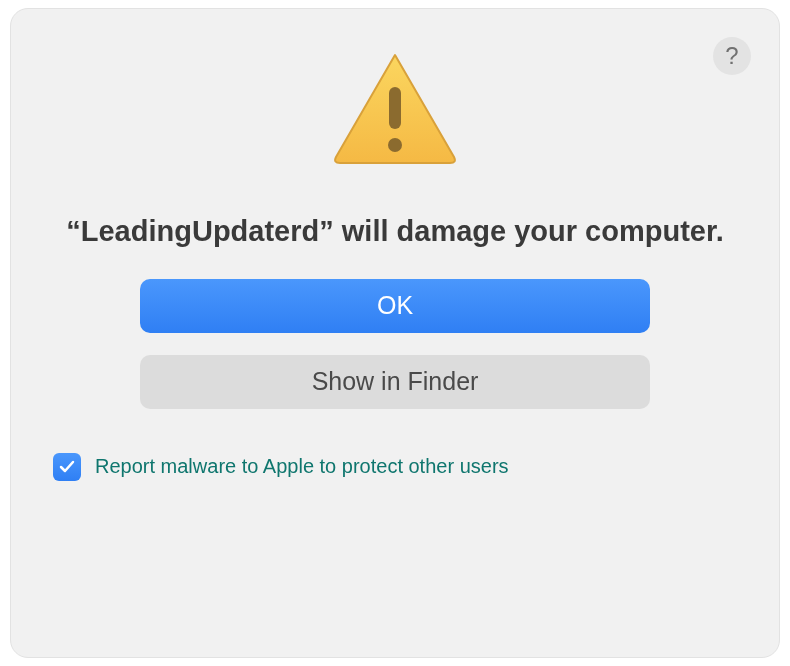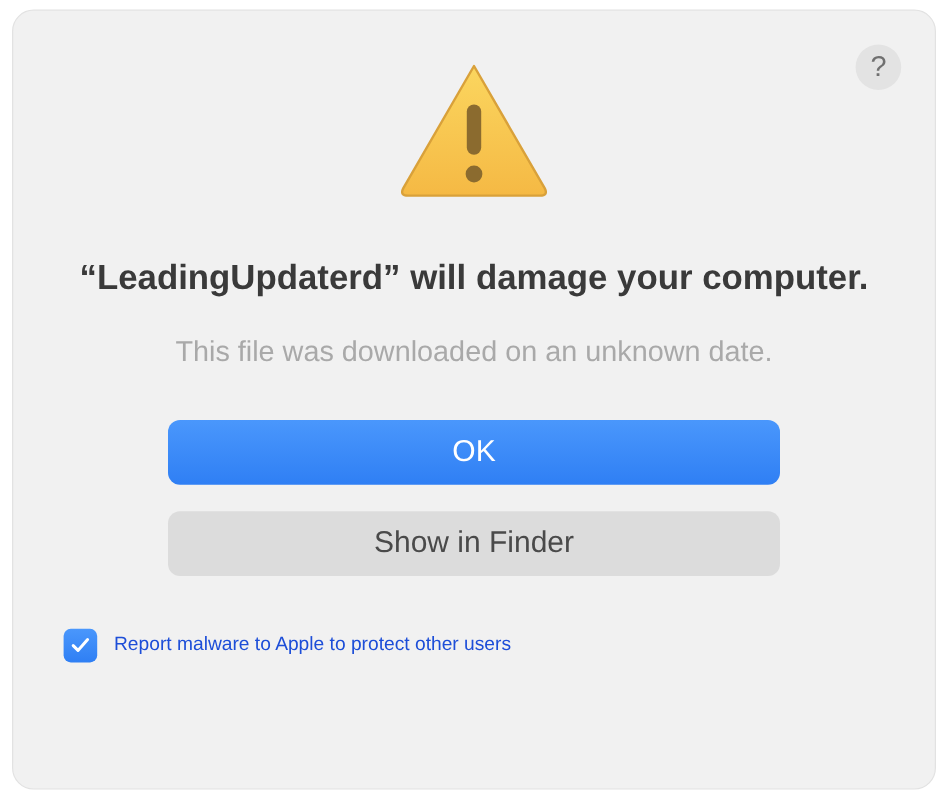--- a/index.html
+++ b/index.html
@@ -114,22 +114,22 @@
       cursor: pointer;
       flex-shrink: 0;
     }
     
     .checkbox svg {
       width: 18px;
       height: 18px;
     }
     
     .checkbox-label {
-      font-size: 16px;
-      color: #1d4ed8;
+      font-size: 20px;
+      color: #0f766e;
       cursor: pointer;
     }
   </style>
 </head>
 <body>
 
 <div class="dialog">
 
   <button class="help-button">
     <span>?</span>
@@ -144,21 +144,20 @@
         </linearGradient>
       </defs>
       <path d="M 65 6 L 124 108 Q 127 114 120 114 L 10 114 Q 3 114 6 108 Z" fill="url(#triGrad)" stroke="#d9a13a" stroke-width="2" stroke-linejoin="round"></path>
       <rect x="59" y="38" width="12" height="42" rx="6" fill="#8b6b2f"></rect>
       <circle cx="65" cy="96" r="7" fill="#8b6b2f"></circle>
     </svg>
   </div>
 
   <div class="title">“LeadingUpdaterd” will damage your computer.</div>
 
-  <div class="subtitle">This file was downloaded on an unknown date.</div>
 
   <button class="button button-primary">
     <span>OK</span>
   </button>
 
   <button class="button button-secondary">
     <span>Show in Finder</span>
   </button>
 
   <div class="checkbox-row">

